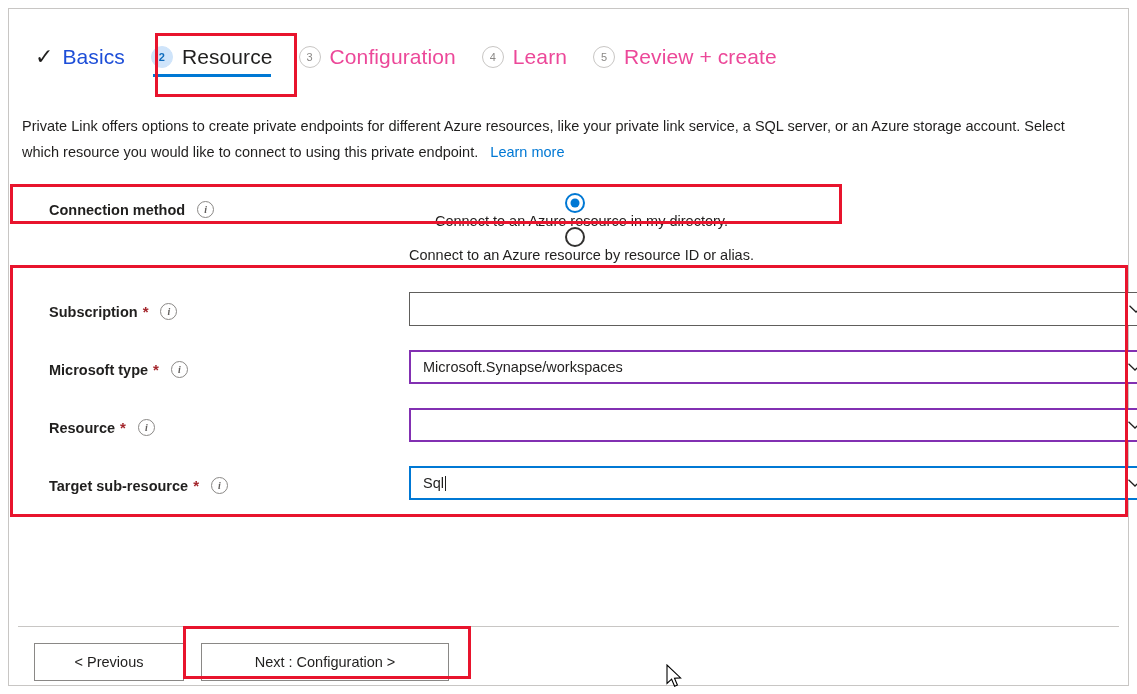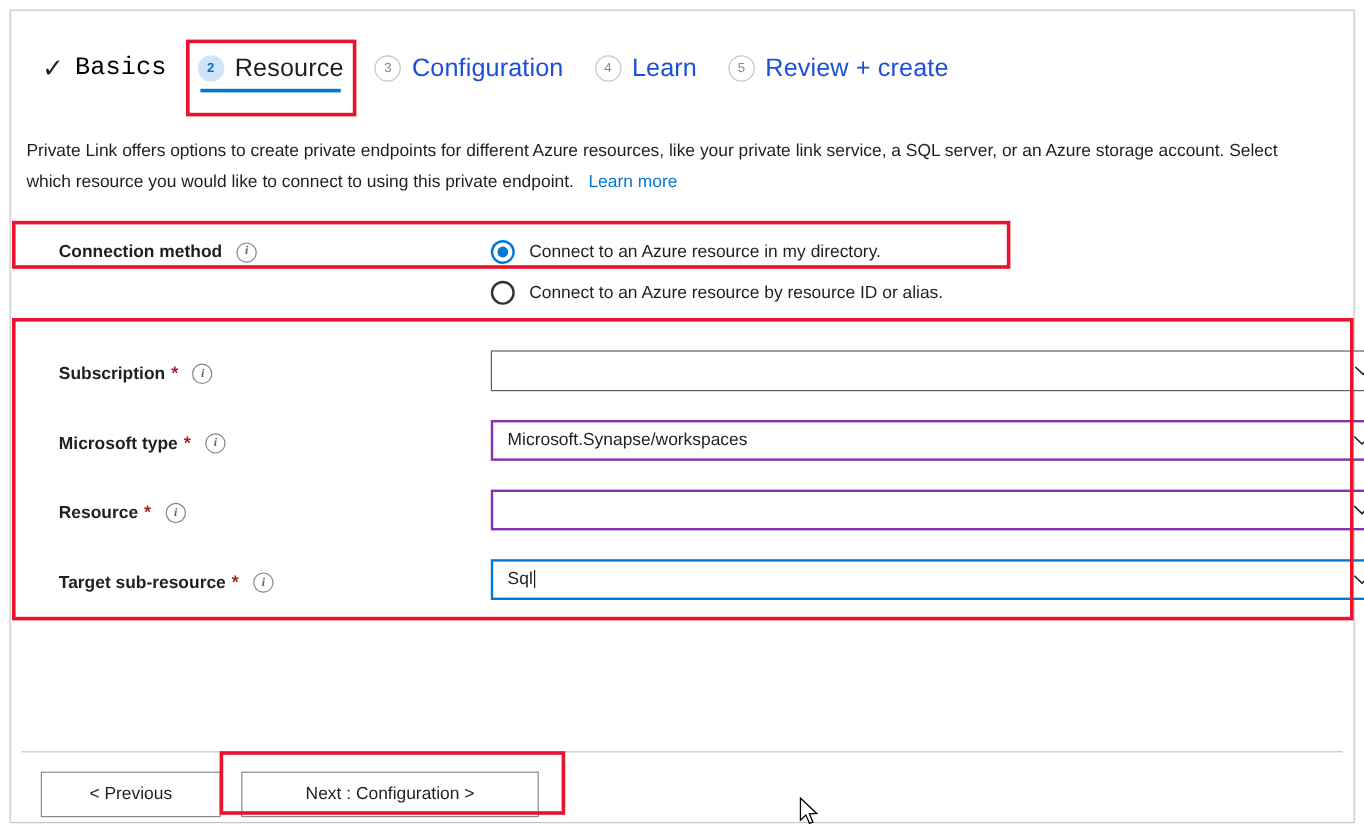--- a/index.html
+++ b/index.html
@@ -45,24 +45,24 @@
     display: flex;
     align-items: center;
     height: 52px;
     margin-right: 26px;
     position: relative;
     cursor: pointer;
     white-space: nowrap;
   }
   .tab .tab-label {
     font-size: 21px;
-    color: #1d4ed8;
+    color: #ec4899;
     letter-spacing: .1px;
   }
-  .tab.done .tab-label { color: #000000; font-family: Liberation Mono, monospace; }
+  .tab.done .tab-label { color: #1d4ed8; }
   .tab.current .tab-label { color: #201f1e; }
 
   .tab-badge {
     width: 22px;
     height: 22px;
     border-radius: 50%;
     display: inline-flex;
     align-items: center;
     justify-content: center;
     font-size: 11px;
@@ -169,20 +169,21 @@
   .radio-group {
     position: absolute;
     left: 376px;
     top: -8px;
   }
   .radio-row {
     display: flex;
     align-items: center;
     height: 34px;
     cursor: pointer;
+    flex-direction: column;
   }
   .radio-mark {
     width: 20px;
     height: 20px;
     border-radius: 50%;
     border: 2px solid #323130;
     box-sizing: border-box;
     margin-right: 12px;
     flex: 0 0 auto;
     position: relative;

